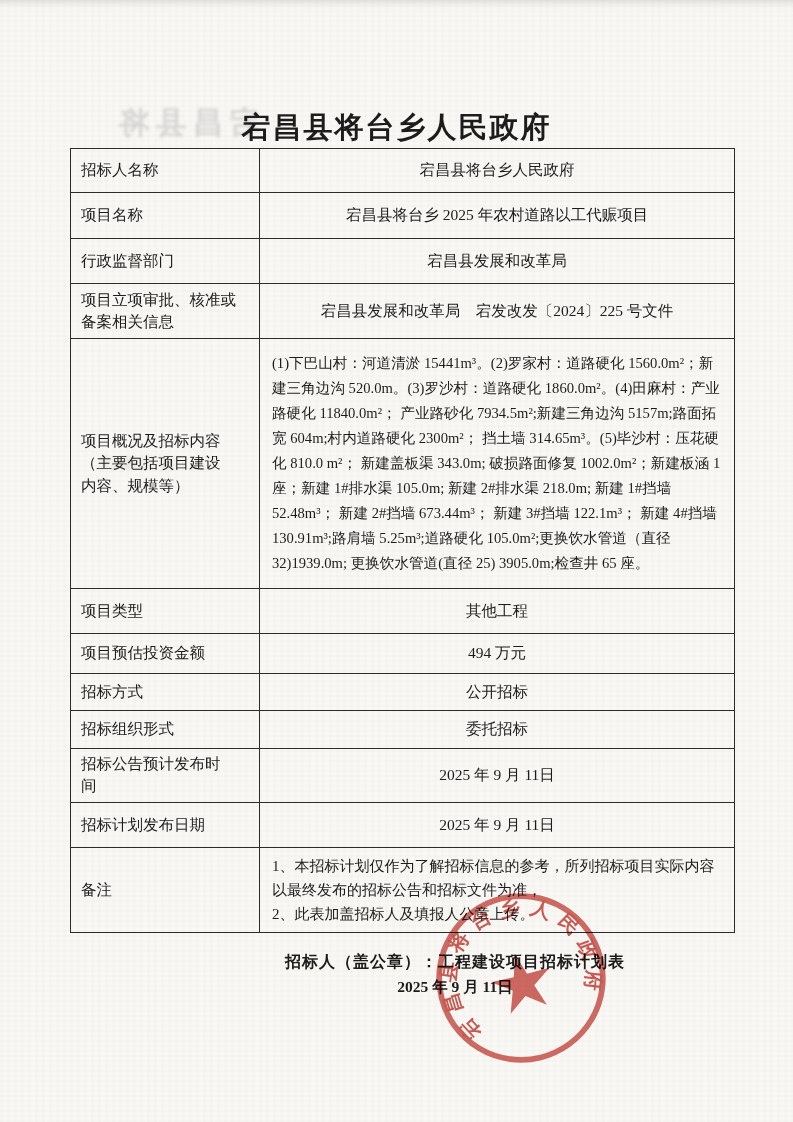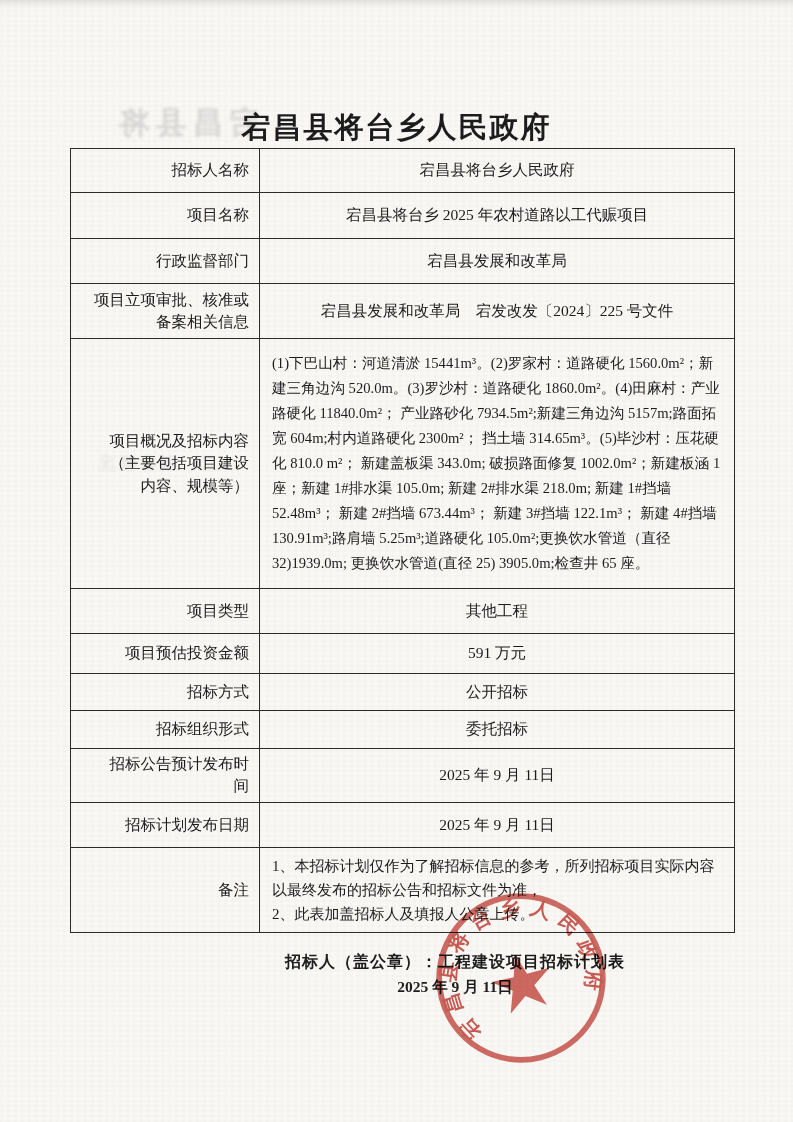--- a/index.html
+++ b/index.html
@@ -73,21 +73,21 @@
   }
   .plan-table td {
     padding: 4px 10px;
     vertical-align: middle;
     white-space: pre-wrap;
     font-size: 15.5px;
     line-height: 1.45;
   }
   .plan-table .label-cell {
     width: 168px;
-    text-align: right;
+    text-align: left;
   }
   .plan-table .value-cell {
     text-align: center;
   }
   
   .plan-table tr:nth-child(1)  { height: 44px; }
   .plan-table tr:nth-child(2)  { height: 46px; }
   .plan-table tr:nth-child(3)  { height: 45px; }
   .plan-table tr:nth-child(4)  { height: 55px; margin-left: 19px; }
   .plan-table tr:nth-child(5)  { height: 250px; }
@@ -187,21 +187,21 @@
       <td class="value-cell">(1)下巴山村：河道清淤 15441m³。(2)罗家村：道路硬化 1560.0m²；新建三角边沟 520.0m。(3)罗沙村：道路硬化 1860.0m²。(4)田麻村：产业路硬化 11840.0m²； 产业路砂化 7934.5m²;新建三角边沟 5157m;路面拓宽 604m;村内道路硬化 2300m²； 挡土墙 314.65m³。(5)毕沙村：压花硬化 810.0 m²； 新建盖板渠 343.0m; 破损路面修复 1002.0m²；新建板涵 1 座；新建 1#排水渠 105.0m; 新建 2#排水渠 218.0m; 新建 1#挡墙 52.48m³； 新建 2#挡墙 673.44m³； 新建 3#挡墙 122.1m³； 新建 4#挡墙 130.91m³;路肩墙 5.25m³;道路硬化 105.0m²;更换饮水管道（直径 32)1939.0m; 更换饮水管道(直径 25) 3905.0m;检查井 65 座。</td>
     </tr>
 
     <tr>
       <td class="label-cell">项目类型</td>
       <td class="value-cell">其他工程</td>
     </tr>
 
     <tr>
       <td class="label-cell">项目预估投资金额</td>
-      <td class="value-cell">591 万元</td>
+      <td class="value-cell">494 万元</td>
     </tr>
 
     <tr>
       <td class="label-cell">招标方式</td>
       <td class="value-cell">公开招标</td>
     </tr>
 
     <tr>
       <td class="label-cell">招标组织形式</td>
       <td class="value-cell">委托招标</td>

